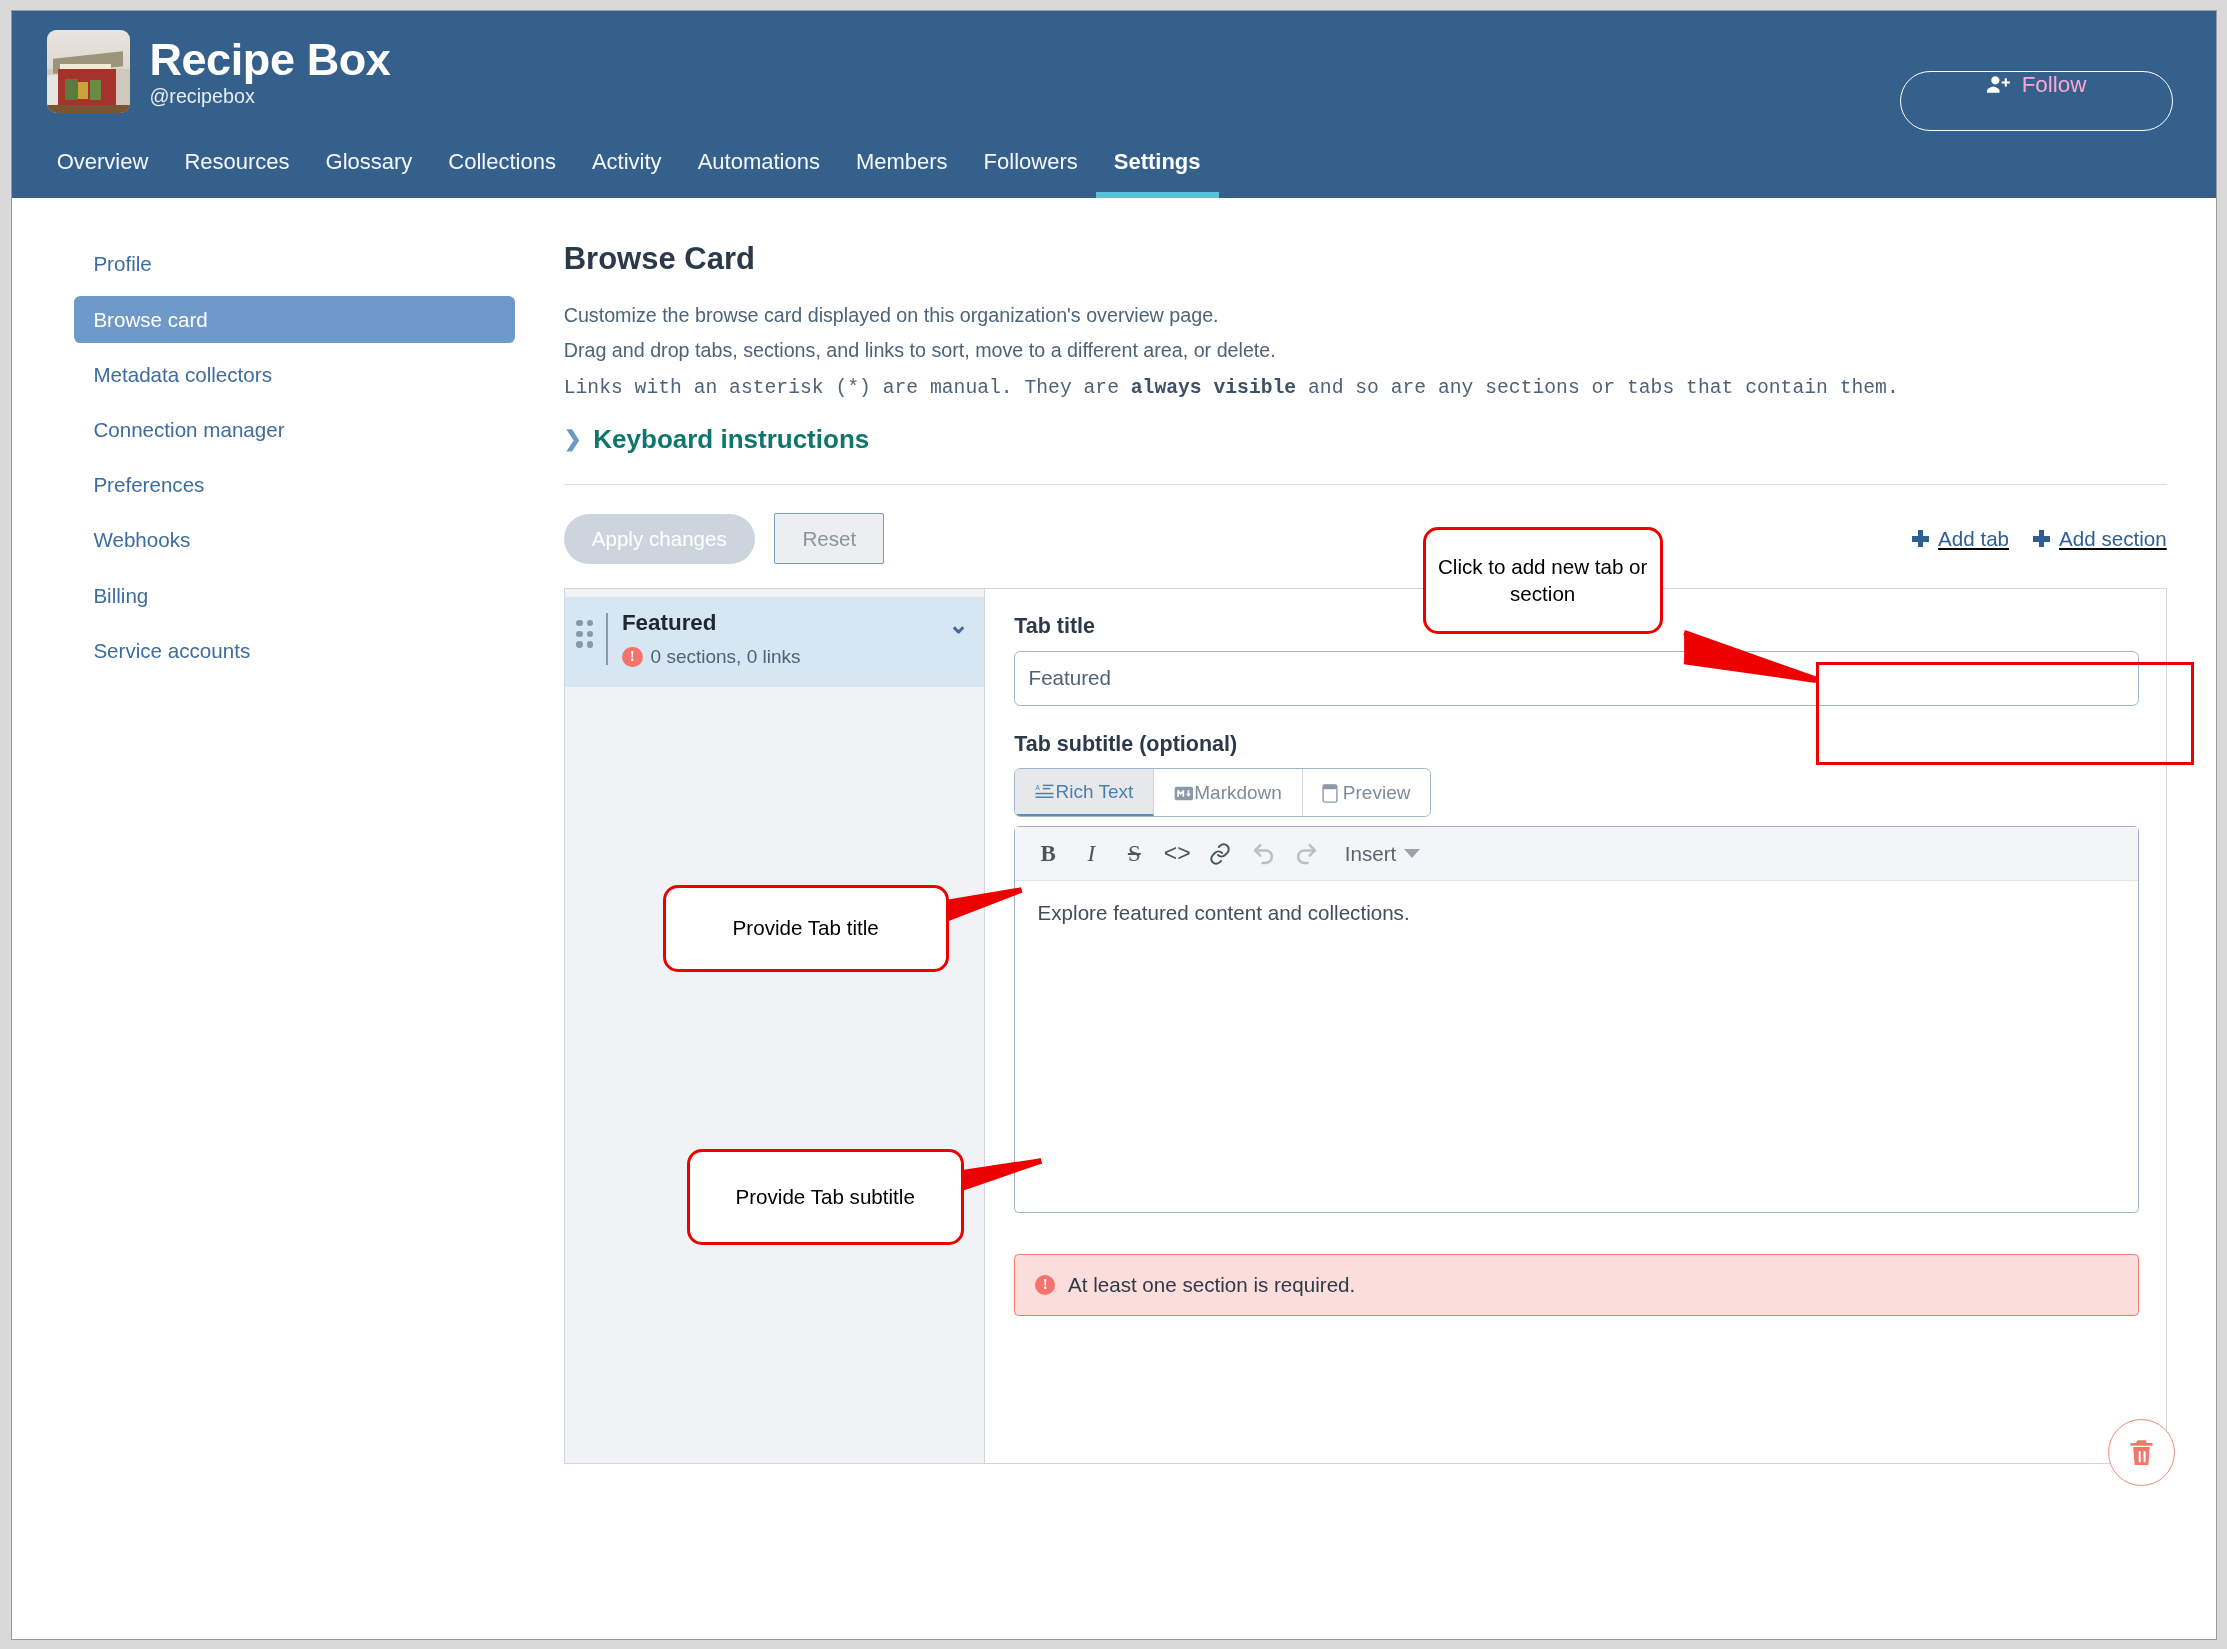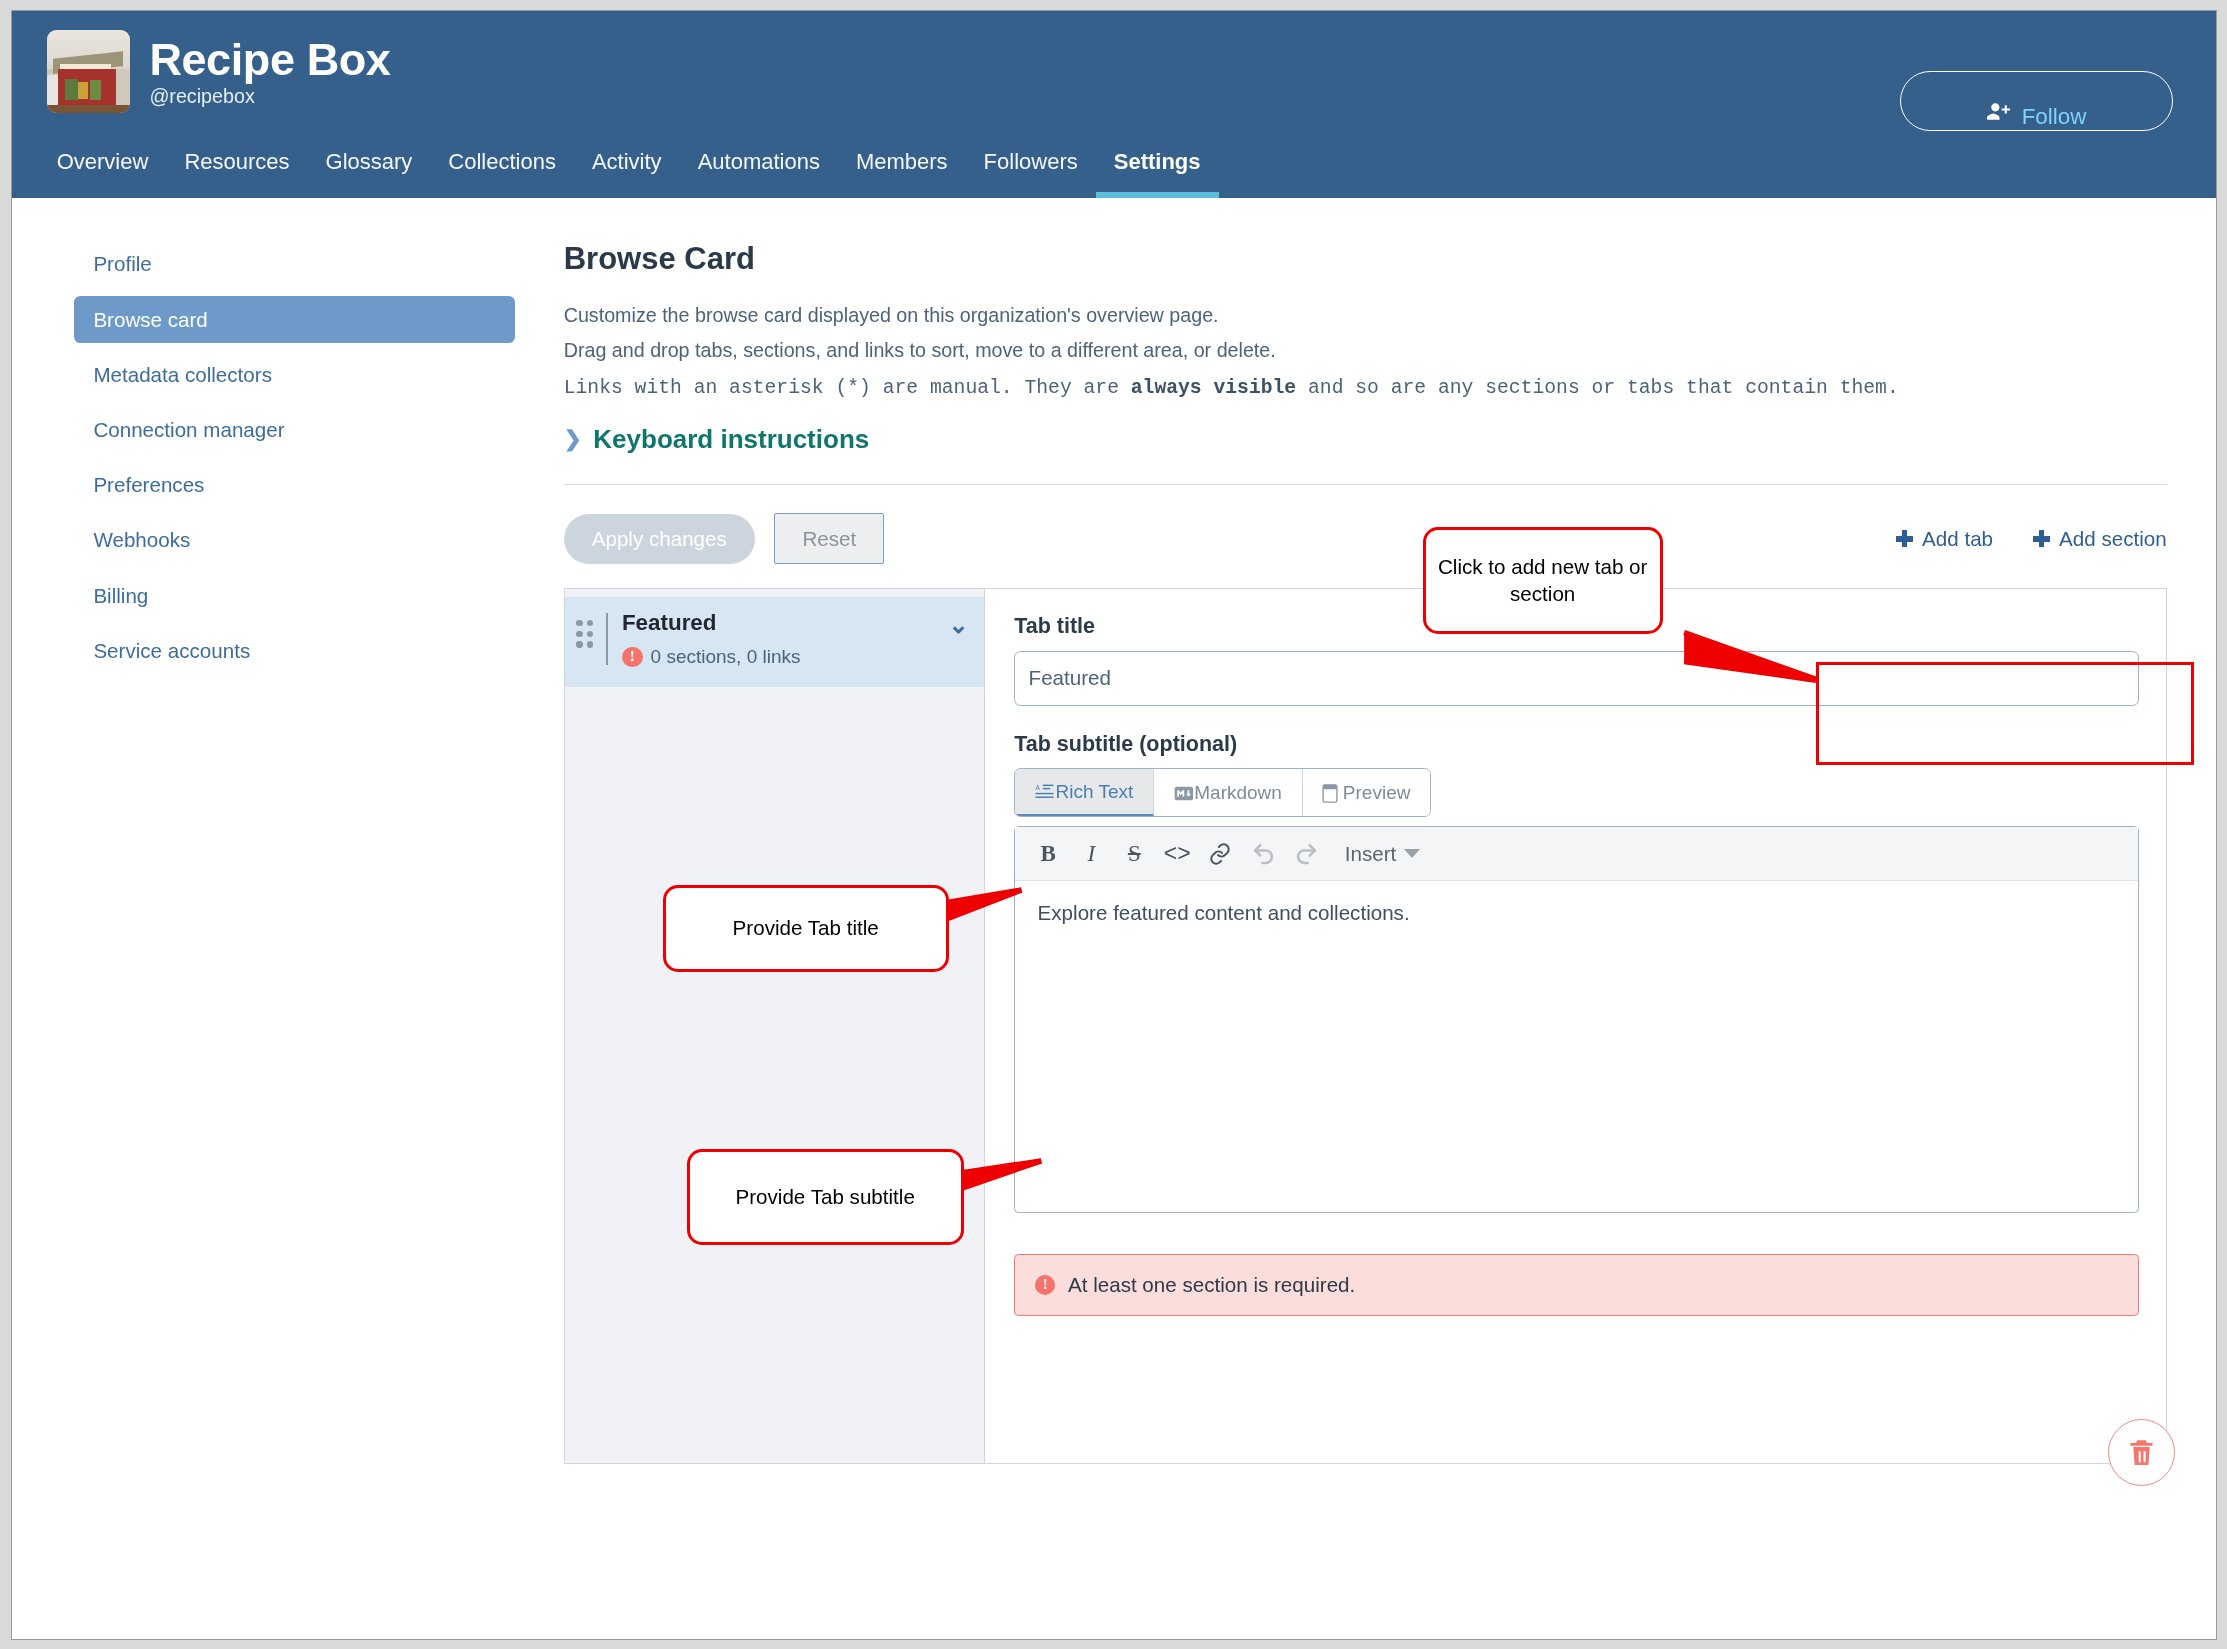--- a/index.html
+++ b/index.html
@@ -104,24 +104,24 @@
   }
   .follow-btn {
     position: absolute;
     right: 43px;
     top: 60px;
     width: 273px;
     height: 60px;
     border: 1.3px solid #ffffff;
     border-radius: 30px;
     background: transparent;
-    color: #7dd3fc;
+    color: #f9a8d4;
     font-size: 22.4px;
     display: flex;
-    align-items: flex-end;
+    align-items: flex-start;
     justify-content: center;
     gap: 10.7px;
     cursor: pointer;
   }
   .follow-btn svg { width: 25px; height: 25px; fill: #ffffff; }
 
   
   .org-nav {
     display: flex;
     align-items: flex-end;
@@ -235,21 +235,21 @@
   .btn-reset {
     background: #eceef0;
     color: #8b949d;
     border: 1.3px solid #7a9cc2;
     border-radius: 2px;
     font-size: 20.6px;
     padding: 12.5px 27px;
     cursor: pointer;
     font-family: inherit;
   }
-  .action-right { display: flex; align-items: flex-start; gap: 40px; }
+  .action-right { display: flex; align-items: flex-start; gap: 24px; text-decoration: underline; }
   .add-link {
     display: flex;
     align-items: center;
     gap: 9px;
     color: #2f5e93;
     font-size: 20.6px;
     cursor: pointer;
   }
   .plus-ico {
     position: relative;

